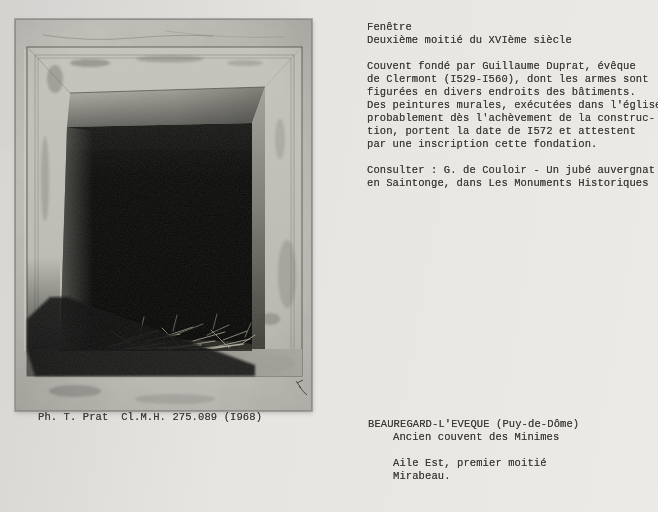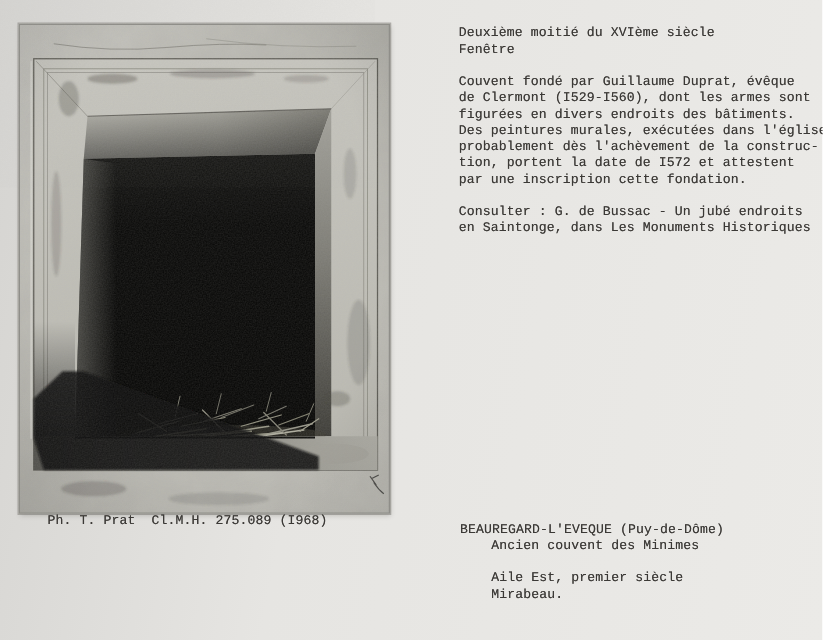--- a/index.html
+++ b/index.html
@@ -172,45 +172,45 @@
 
       <rect x="0" y="0" width="297" height="392" filter="url(#fGrain)" opacity="0.33"></rect>
       <rect x="0" y="0" width="297" height="392" fill="url(#gVig)"></rect>
       <rect x="0.5" y="0.5" width="296" height="391" fill="none" stroke="#8f8e89" stroke-width="1"></rect>
     </svg>
   </div>
 
   <div class="tw caption">Ph. T. Prat  Cl.M.H. 275.089 (I968)</div>
 
   <div class="hdr">
+    <div class="tw">Fenêtre</div>
     <div class="tw">Deuxième moitié du XVIème siècle</div>
-    <div class="tw">Fenêtre</div>
   </div>
 
   <div class="desc">
     <div class="tw">Couvent fondé par Guillaume Duprat, évêque</div>
     <div class="tw">de Clermont (I529-I560), dont les armes sont</div>
     <div class="tw">figurées en divers endroits des bâtiments.</div>
     <div class="tw">Des peintures murales, exécutées dans l'église</div>
     <div class="tw">probablement dès l'achèvement de la construc-</div>
     <div class="tw">tion, portent la date de I572 et attestent</div>
     <div class="tw">par une inscription cette fondation.</div>
   </div>
 
   <div class="ref">
-    <div class="tw">Consulter : G. de Bussac - Un jubé endroits</div>
+    <div class="tw">Consulter : G. de Couloir - Un jubé auvergnat</div>
     <div class="tw">en Saintonge, dans Les Monuments Historiques</div>
   </div>
 
   <div class="tw loc-title">BEAUREGARD-L'EVEQUE (Puy-de-Dôme)</div>
   <div class="loc-a">
     <div class="tw">Ancien couvent des Minimes</div>
   </div>
   <div class="loc-b">
-    <div class="tw">Aile Est, premier siècle</div>
+    <div class="tw">Aile Est, premier moitié</div>
     <div class="tw">Mirabeau.</div>
   </div>
 
   <svg class="grain-overlay" xmlns="http://www.w3.org/2000/svg">
     <filter id="pgrain">
         <feTurbulence type="fractalNoise" baseFrequency="0.8" numOctaves="2" stitchTiles="stitch"></feTurbulence>
       <feColorMatrix type="matrix" values="0 0 0 0 0.4  0 0 0 0 0.4  0 0 0 0 0.38  0.6 0 0 0 0"></feColorMatrix>
       </filter>
     <rect width="658" height="512" filter="url(#pgrain)"></rect>
   </svg>

